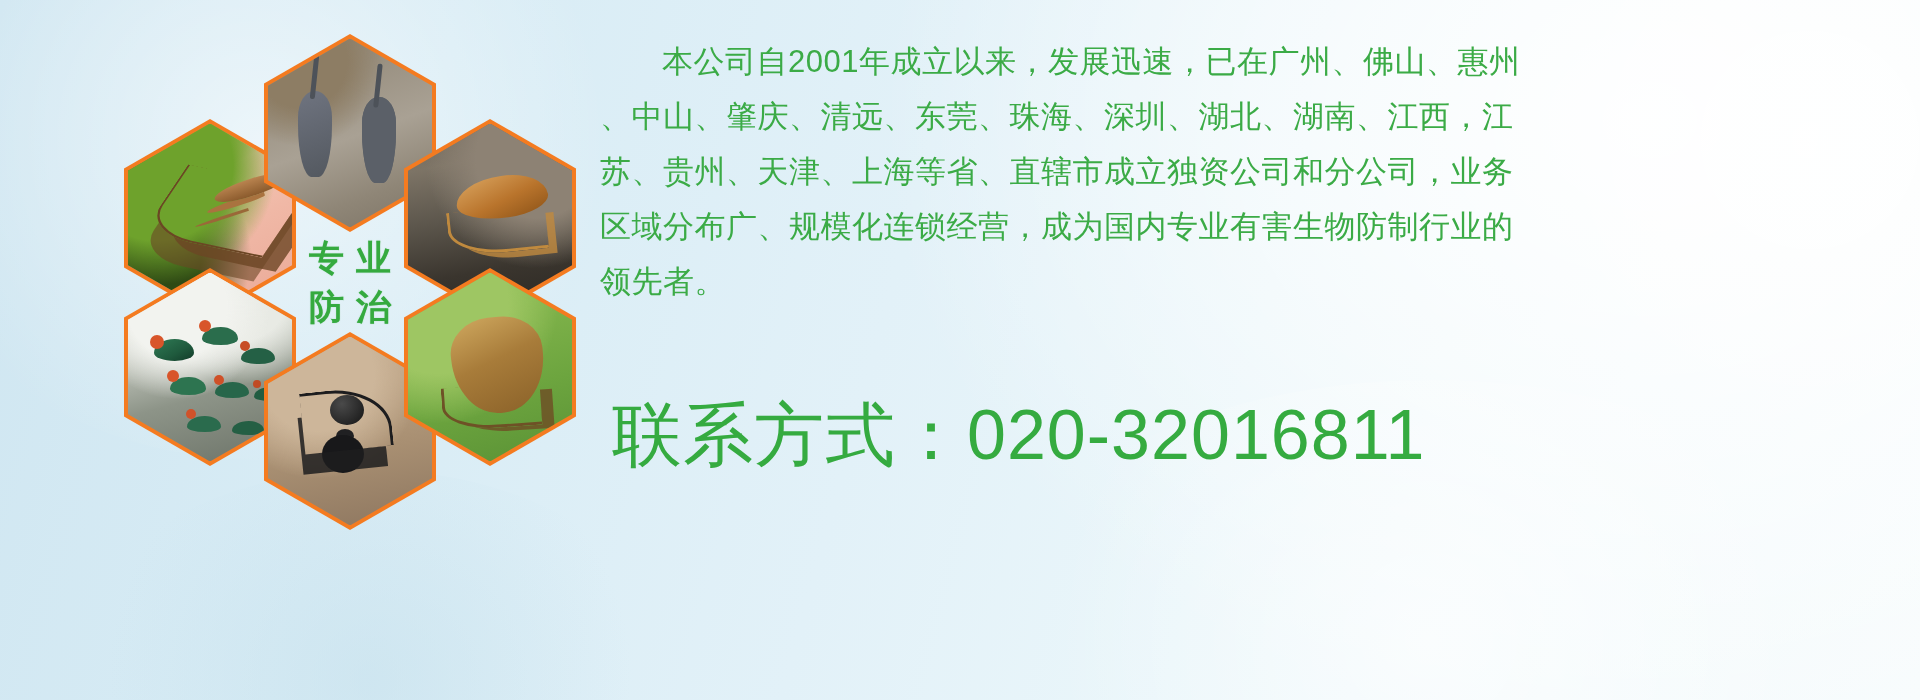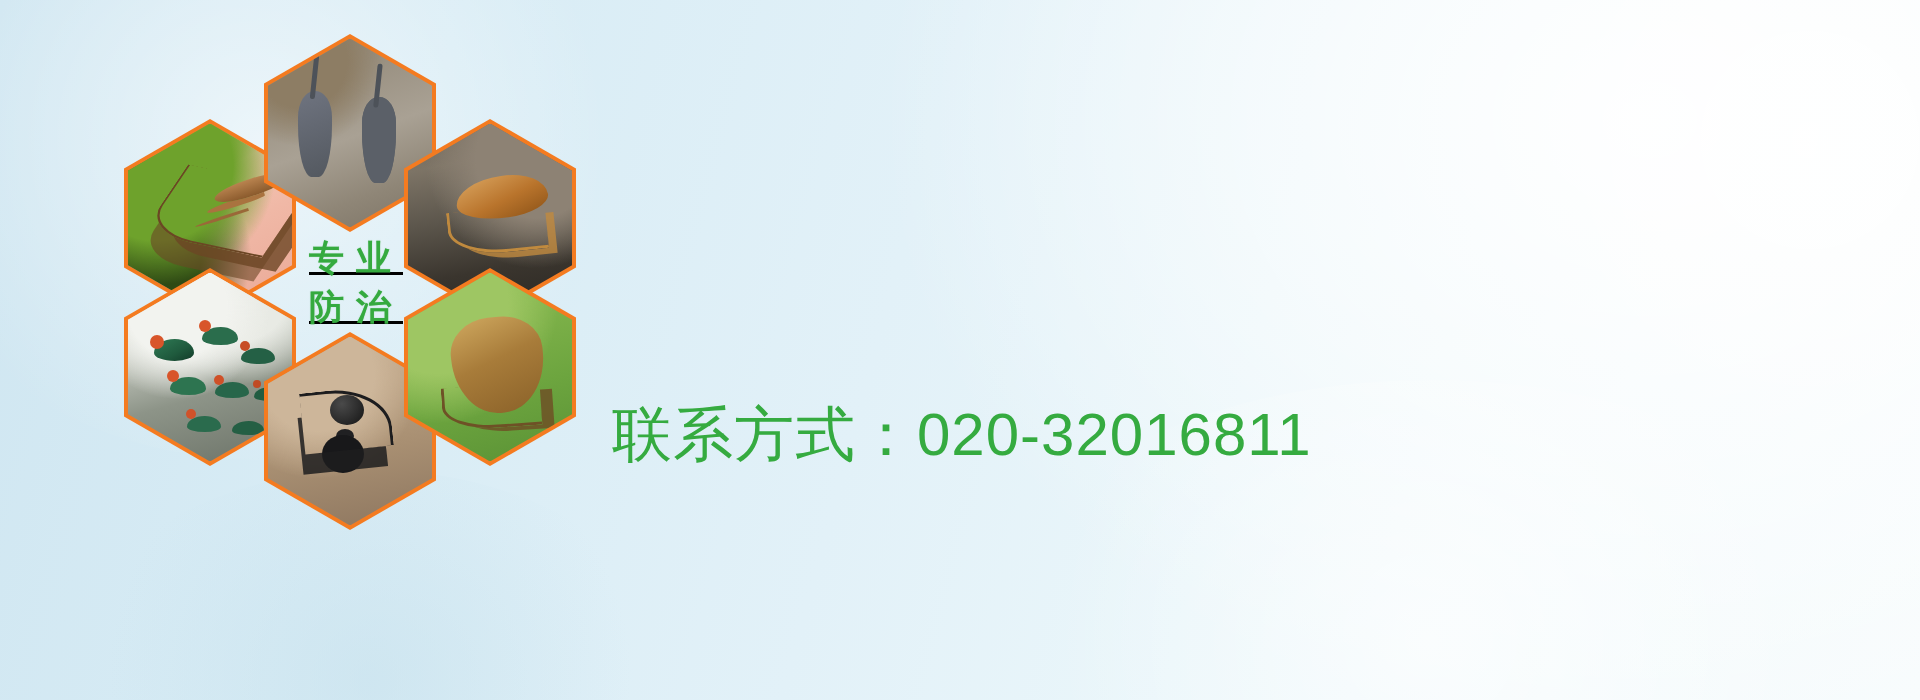--- a/index.html
+++ b/index.html
@@ -46,21 +46,20 @@
   .h-flies   {left:32px; top:262px;}
   .h-center  {left:172px;top:177px;}
   .h-ant     {left:172px;top:326px;}
   .h-bug     {left:312px;top:262px;}
 
   .h-center{background:transparent;}
   .center-text{
     position:absolute;left:0;top:0;width:172px;height:198px;
     display:flex;flex-direction:column;align-items:center;justify-content:center;
     gap:14px;
-    text-decoration:underline;
   }
   .center-text span{
     color:#35aa3f;font-size:35px;font-weight:bold;letter-spacing:12px;
     text-indent:12px;line-height:1;
     text-shadow:0 0 1px rgba(53,170,63,.5);
   }
 
   
   .ph-mosquito{
     background:
@@ -171,21 +170,21 @@
 
   
   #copy{position:absolute;left:600px;top:34px;width:1300px;}
   .para{
     color:#3bab46;font-size:31px;line-height:55px;font-weight:500;
     letter-spacing:.5px;width:1300px;
   }
   .para .lead{display:inline-block;width:62px;}
   #contact{position:absolute;left:612px;top:396px;width:1300px;}
   .contact-line{
-    color:#35ab40;font-size:60px;line-height:78px;font-weight:500;
+    color:#35ab40;font-size:70px;line-height:78px;font-weight:500;
     letter-spacing:1px;white-space:nowrap;
   }
   .contact-line.second{padding-left:278px;}
 </style>
 </head>
 <body>
 
 <div id="banner">
 
   <div class="blob blob-a"></div>
@@ -233,18 +232,25 @@
 
     <div class="hex h-center">
       <div class="center-text">
         <span>专业</span>
         <span>防治</span>
       </div>
     </div>
 
   </div>
 
+  <div id="copy">
+    <div class="para"><span class="lead"></span><span>本公司自2001年成立以来，发展迅速，已在广州、佛山、惠州</span></div>
+    <div class="para">、中山、肇庆、清远、东莞、珠海、深圳、湖北、湖南、江西，江</div>
+    <div class="para">苏、贵州、天津、上海等省、直辖市成立独资公司和分公司，业务</div>
+    <div class="para">区域分布广、规模化连锁经营，成为国内专业有害生物防制行业的</div>
+    <div class="para">领先者。</div>
+  </div>
 
   <div id="contact">
     <div class="contact-line"><span>联系方式：</span><span>020-32016811</span></div>
   </div>
 
 </div>
 
 </body></html>

